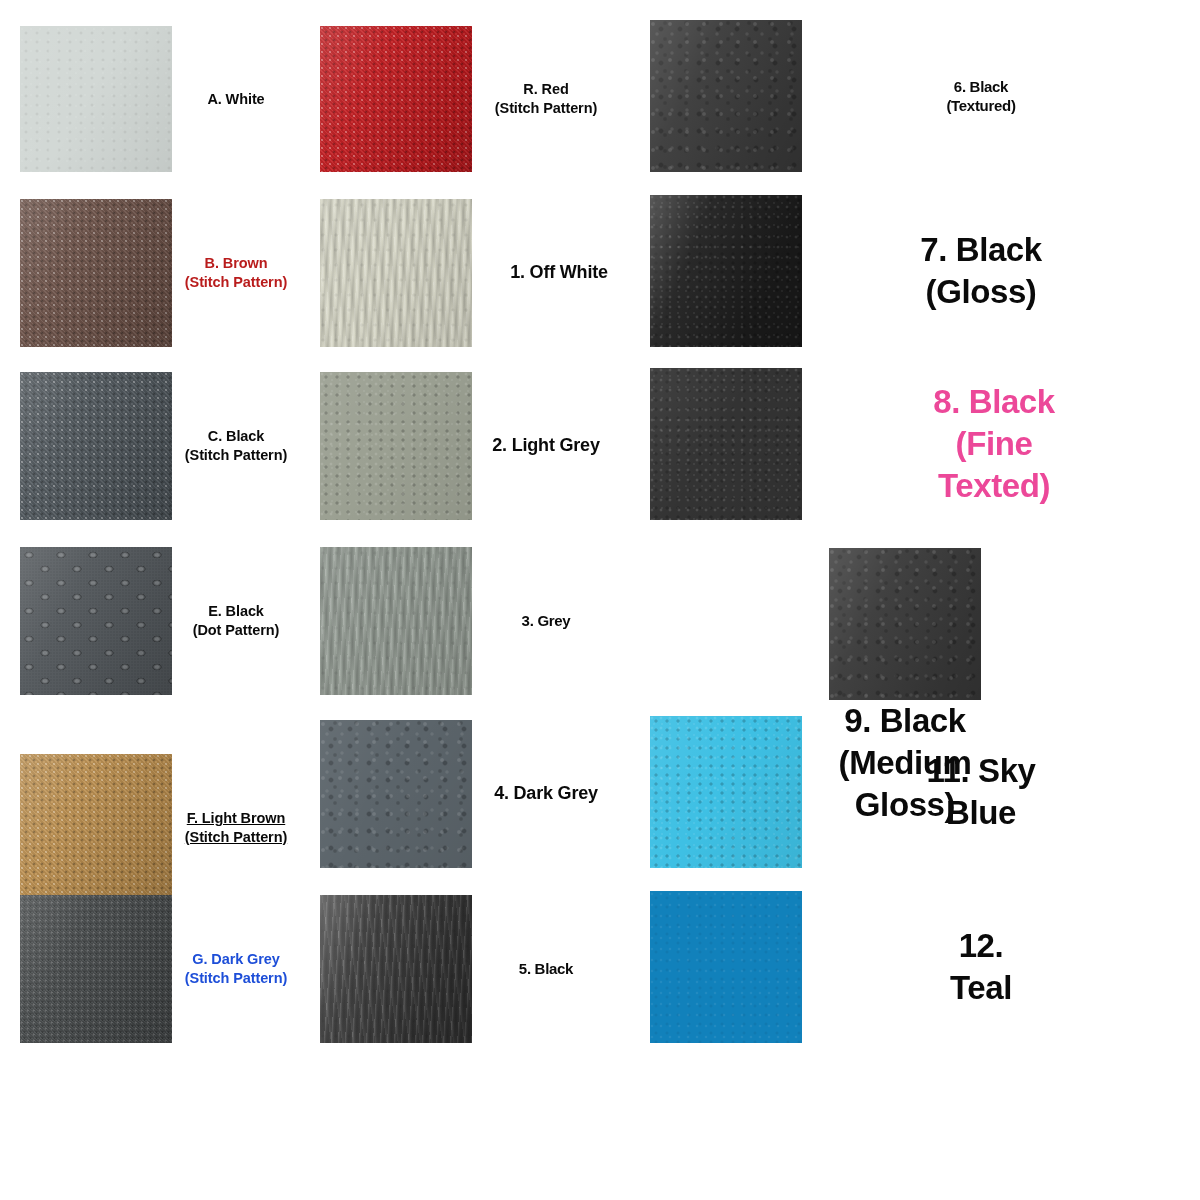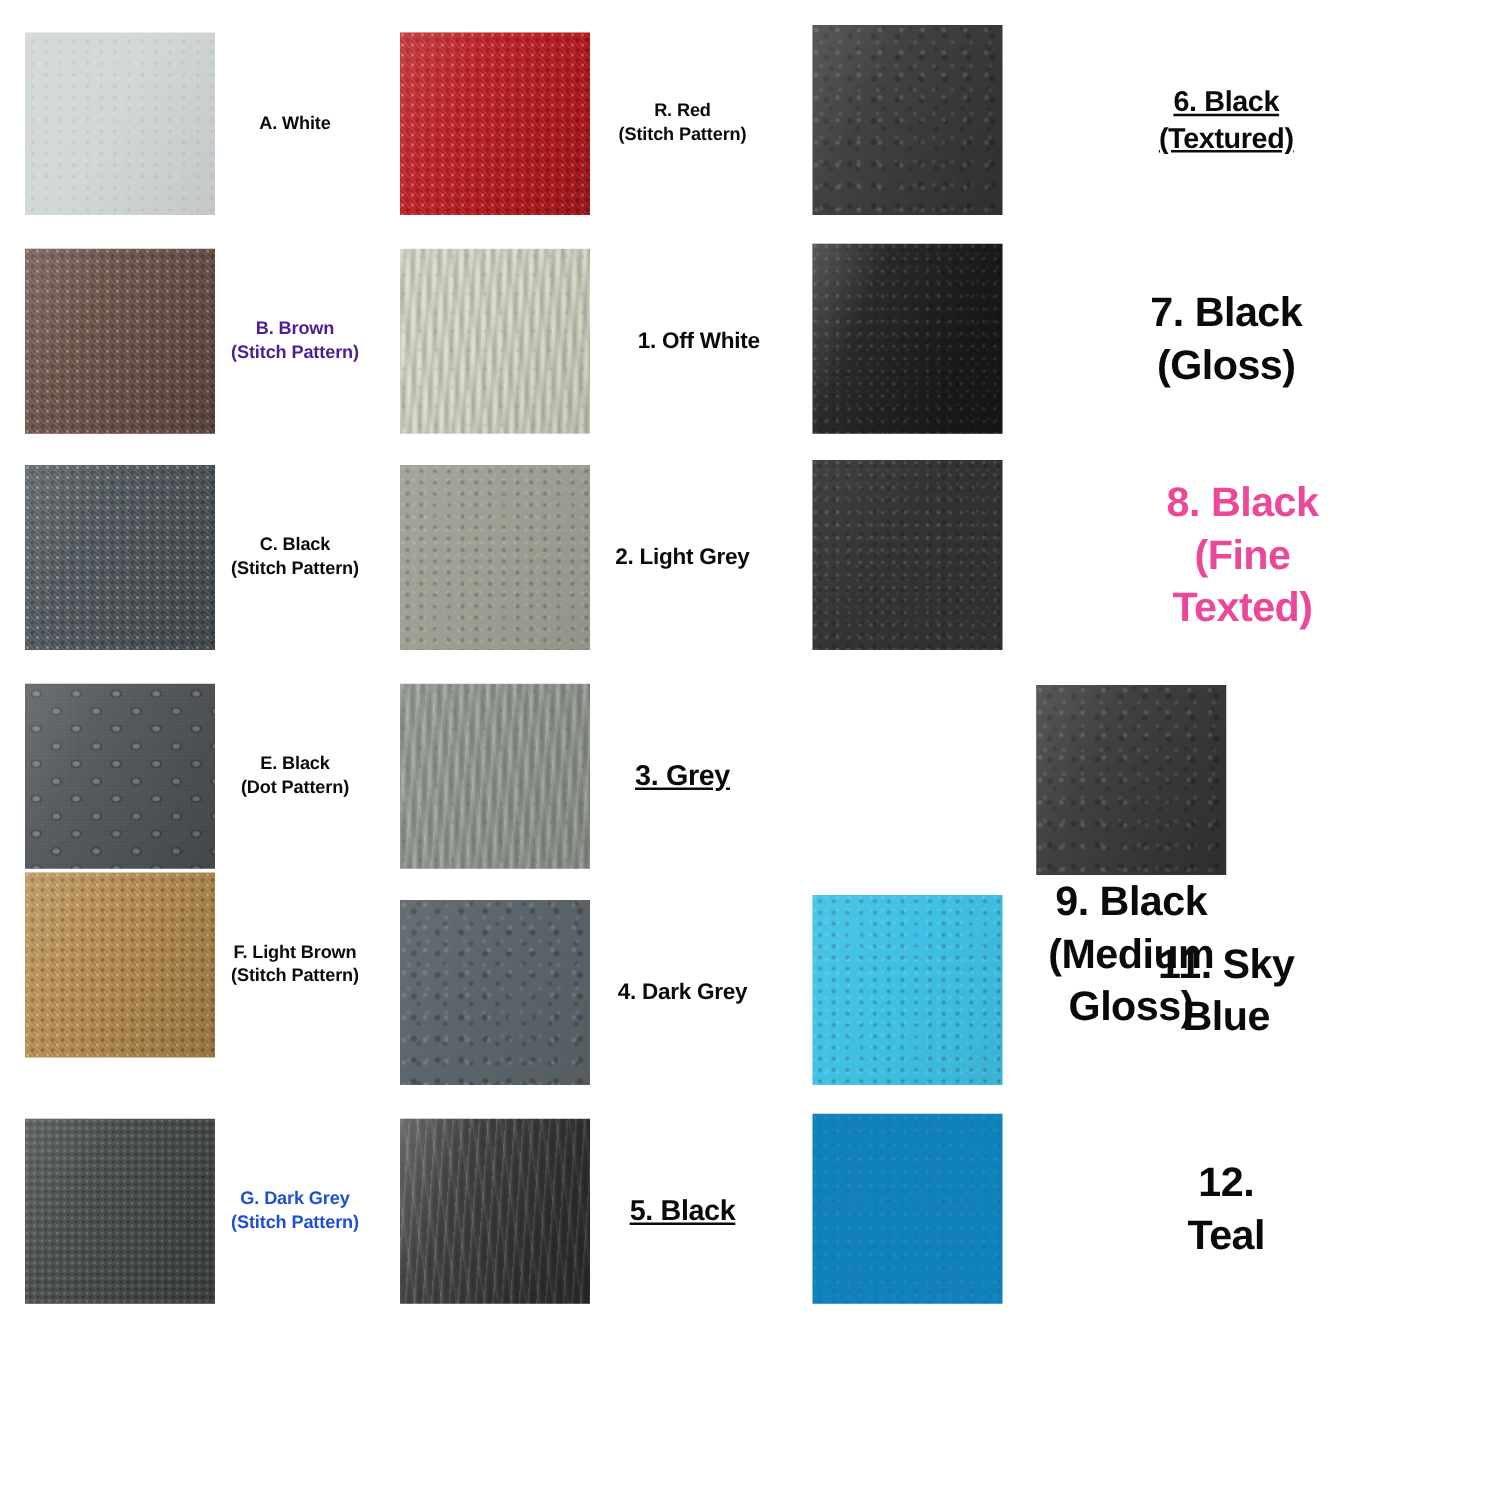--- a/index.html
+++ b/index.html
@@ -41,21 +41,21 @@
     color: #0a0a0a;
     font-weight: bold;
     line-height: 1.28;
     padding: 0 6px;
     white-space: pre-line;
   }
 
   
   .size-sm .swatch-label { font-size: 14.5px; letter-spacing: -0.1px; }
   .size-md .swatch-label { font-size: 18px; letter-spacing: -0.2px; }
-  .size-lg .swatch-label { font-size: 23px; letter-spacing: -0.3px; text-decoration: underline; }
+  .size-lg .swatch-label { font-size: 15px; letter-spacing: -0.3px; }
   .size-xl .swatch-label { font-size: 33px; letter-spacing: -0.4px; }
 
   
   .tex {
     position: absolute;
     inset: 0;
     pointer-events: none;
   }
 
   
@@ -159,21 +159,21 @@
       </div>
       <div class="swatch-label" style="color: rgb(10, 10, 10);">6. Black
 (Textured)</div>
     </div>
     <div class="swatch-cell size-sm" style="left: 20px; top: 199px; width: 280px; height: 148px;">
       <div class="swatch" title="B. Brown
 (Stitch Pattern)" style="width: 152px; height: 148px; background: rgb(108, 81, 71);">
         <div class="tex tex-stitch"></div>
         <div class="tex sheen-soft"></div>
       </div>
-      <div class="swatch-label" style="color: #4c1d95;">B. Brown
+      <div class="swatch-label" style="color: #b91c1c;">B. Brown
 (Stitch Pattern)</div>
     </div>
     <div class="swatch-cell size-md" style="left: 320px; top: 199px; width: 300px; height: 148px;">
       <div class="swatch" title="1. Off White" style="width: 152px; height: 148px; background: rgb(216, 216, 200);">
         <div class="tex tex-crinkle"></div>
         <div class="tex sheen-flat"></div>
       </div>
       <div class="swatch-label" style="color: rgb(10, 10, 10); padding-left: 32px;">1. Off White</div>
     </div>
     <div class="swatch-cell size-xl" style="left: 650px; top: 195px; width: 510px; height: 152px;">
@@ -232,21 +232,21 @@
       <div class="swatch" title="9. Black
 (Medium
 Gloss)" style="width: 152px; height: 152px; background: rgb(57, 57, 57);">
         <div class="tex tex-grain"></div>
         <div class="tex sheen-soft"></div>
       </div>
       <div class="swatch-label" style="color: rgb(10, 10, 10);">9. Black
 (Medium
 Gloss)</div>
     </div>
-    <div class="swatch-cell size-sm" style="left: 20px; top: 698px; width: 280px; height: 148px;">
+    <div class="swatch-cell size-sm" style="left: 20px; top: 754px; width: 280px; height: 148px; text-decoration: underline;">
       <div class="swatch" title="F. Light Brown
 (Stitch Pattern)" style="width: 152px; height: 148px; background: rgb(187, 142, 78);">
         <div class="tex tex-stitch"></div>
         <div class="tex sheen-soft"></div>
       </div>
       <div class="swatch-label" style="color: rgb(10, 10, 10);">F. Light Brown
 (Stitch Pattern)</div>
     </div>
     <div class="swatch-cell size-md" style="left: 320px; top: 720px; width: 300px; height: 148px;">
       <div class="swatch" title="4. Dark Grey" style="width: 152px; height: 148px; background: rgb(91, 100, 106);">

